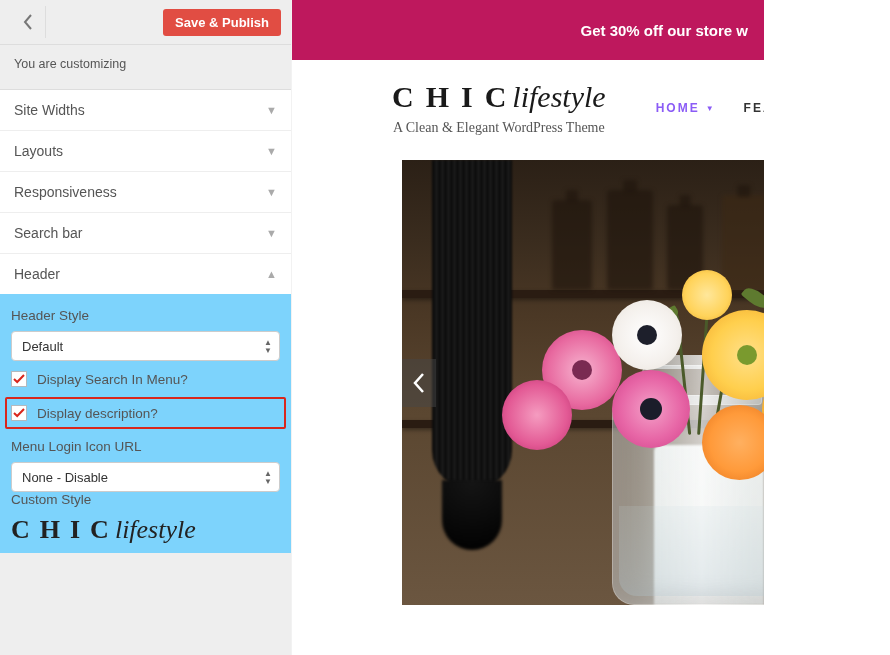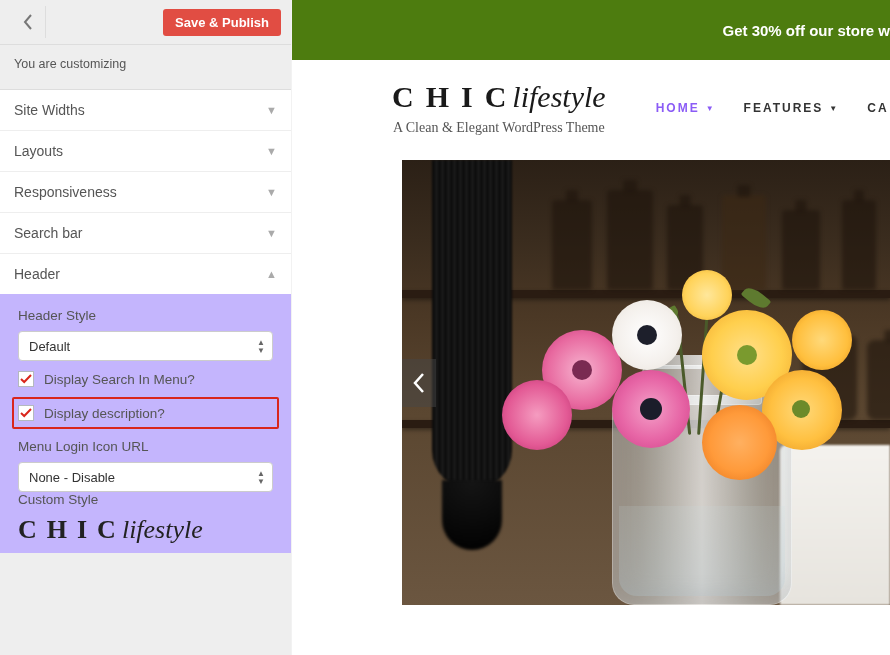--- a/index.html
+++ b/index.html
@@ -1,45 +1,45 @@
 <!DOCTYPE html>
 <html><head>
 <meta charset="utf-8">
 <style>
   * { box-sizing: border-box; margin: 0; padding: 0; }
   body { font-family: -apple-system, "Helvetica Neue", Arial, sans-serif; font-size: 13px; color: #555; overflow: hidden; width: 890px; height: 655px; }
-  .app { display: flex; width: 890px; height: 655px; justify-content: center; }
+  .app { display: flex; width: 764px; height: 655px; justify-content: center; }
   .sidebar { width: 292px; background: #eee; border-right: 1px solid #ddd; display: flex; flex-direction: column; position: relative; }
   .sidebar-scroll { flex: 1; overflow: hidden; }
   .sidebar-right-edge { position: absolute; right: -6px; top: 0; bottom: 0; width: 6px; background: #f2f2f2; border-right: 1px solid #ccc; }
   .topbar { display: flex; align-items: center; justify-content: space-between; padding: 6px 10px; border-bottom: 1px solid #ddd; background: #eee; }
   .back-btn { width: 36px; height: 32px; border: none; background: transparent; cursor: pointer; display: flex; align-items: center; justify-content: center; border-right: 1px solid #ddd; margin-right: auto;}
   .back-btn svg { width: 10px; height: 16px; }
   .save-btn { background: #e14d43; color: #fff; border: none; padding: 6px 12px; border-radius: 3px; font-size: 13px; font-weight: 600; cursor: pointer; }
   .info-block { padding: 12px 14px 14px; border-bottom: 1px solid #ddd; background: #eee; }
   .info-small { font-size: 12.5px; color: #555; margin-bottom: 4px; }
   .info-title { font-size: 20px; font-weight: 400; color: #555; }
   .accordion-item { background: #fff; border-bottom: 1px solid #eee; }
   .accordion-head { display: flex; align-items: center; justify-content: space-between; padding: 12px 14px; cursor: pointer; font-size: 14px; color: #555; background: #fff; }
   .accordion-head .chev { color: #aaa; font-size: 11px; }
-  .accordion-panel { padding: 14px 18px 8px; background: #c4b5fd; }
+  .accordion-panel { padding: 14px 11px 8px; background: #7dd3fc; }
   .field-label { font-size: 13.5px; color: #555; margin-bottom: 8px; font-weight: 500;}
   .select-wrap { position: relative; }
   .select { width: 100%; height: 30px; border: 1px solid #ccc; border-radius: 4px; background: #fff; padding: 0 24px 0 10px; font-size: 13px; appearance: none; -webkit-appearance: none; color:#333;}
   .select-chevs { position: absolute; right: 8px; top: 50%; transform: translateY(-50%); font-size: 8px; line-height: 7px; color: #666; pointer-events: none; display:flex; flex-direction:column; gap:1px;}
   .check-row { display: flex; align-items: center; gap: 10px; margin: 10px 0; font-size: 13.5px; color: #555; }
   .check-row.highlight { border: 2px solid #d9261c; padding: 6px 4px; border-radius: 2px; margin-left:-6px; margin-right:-6px;}
   .cb { width: 16px; height: 16px; border: 1px solid #b4b9be; background: #fff; display: inline-flex; align-items: center; justify-content: center; cursor: pointer; flex-shrink:0;}
   .cb svg { width: 12px; height: 12px; display: block; }
   .logo-preview { margin-top: 6px; font-family: Georgia, 'Times New Roman', serif; }
   .logo-chic { font-size: 26px; letter-spacing: 10px; font-weight: 700; color: #222; }
   .logo-life { font-style: italic; font-size: 26px; color: #222; margin-left:-4px;}
   
   .preview { flex: 1; background: #fff; position: relative; overflow: hidden; }
-  .promo-bar { background: #4d7c0f; color: #fff; height: 60px; display: flex; align-items: center; justify-content: flex-end; padding-right: 0; font-size: 15px; font-weight:600;}
+  .promo-bar { background: #be185d; color: #fff; height: 60px; display: flex; align-items: center; justify-content: flex-end; padding-right: 16px; font-size: 15px; font-weight:600;}
   .promo-text { white-space: nowrap; }
   .site-header { display: flex; align-items: center; padding: 20px 0 24px 100px; gap: 50px; }
   .brand { text-align: center; }
   .brand-main { font-family: Georgia,'Times New Roman',serif;}
   .brand-chic { font-size: 30px; letter-spacing: 12px; font-weight: 700; color: #1a1a1a; }
   .brand-life { font-style: italic; font-size: 30px; color: #1a1a1a; margin-left:-6px;}
   .brand-tag { font-family: Georgia,'Times New Roman',serif; font-size: 14px; color: #555; margin-top: 6px; }
   .nav { display: flex; gap: 28px; align-items: center; font-size: 12px; letter-spacing: 2px; font-weight: 700; color: #333; }
   .nav-item { display: flex; align-items: center; gap: 6px; cursor: pointer; }
   .nav-item.active { color: #8b5cf6; }

